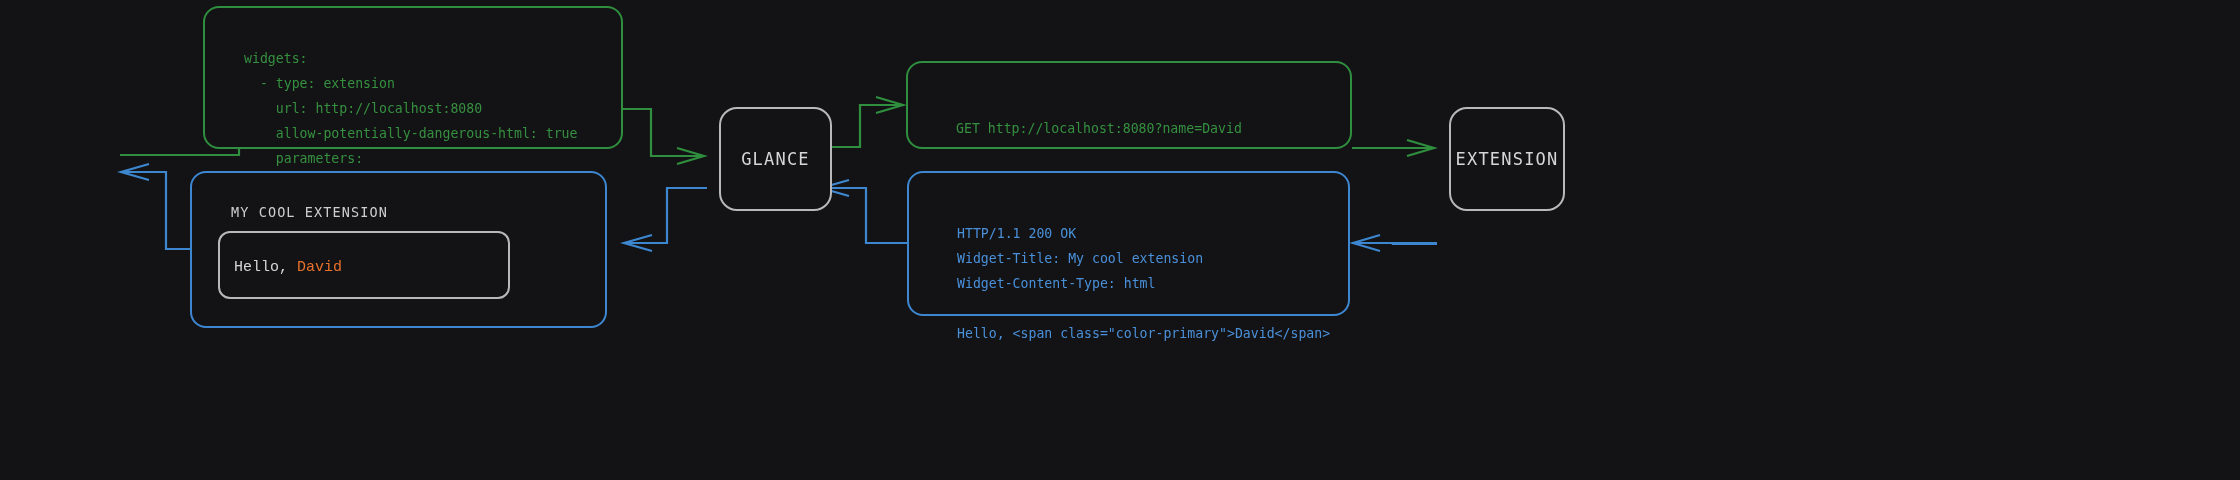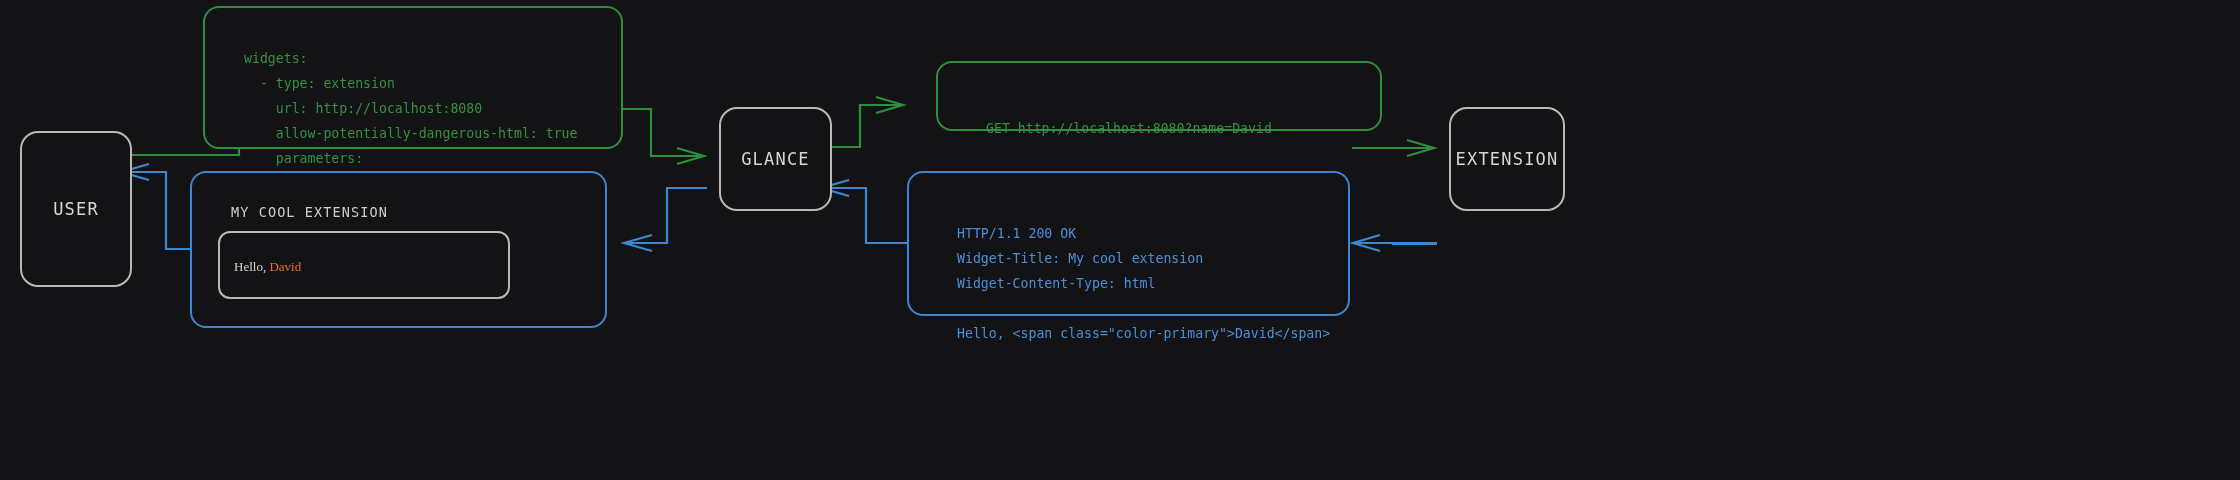--- a/index.html
+++ b/index.html
@@ -54,21 +54,21 @@
     position: absolute;
     box-sizing: border-box;
     border-radius: 16px;
     background: #131316;
     z-index: 2;
   }
   .panel.green { border: 2px solid #2f8f3e; }
   .panel.blue  { border: 2px solid #3d87d0; }
 
   #panel-yaml     { left: 203px;  top: 6px;   width: 420px; height: 143px; }
-  #panel-request  { left: 936px;  top: 61px;  width: 446px; height: 70px;  }
+  #panel-request  { left: 906px;  top: 61px;  width: 446px; height: 88px;  }
   #panel-widget   { left: 190px;  top: 171px; width: 417px; height: 157px; }
   #panel-response { left: 907px;  top: 171px; width: 443px; height: 145px; }
 
   pre.code {
     margin: 17px;
     font-family: "DejaVu Sans Mono", "Liberation Mono", monospace;
     font-size: 13.2px;
     line-height: 25px;
     white-space: pre;
   }
@@ -94,23 +94,23 @@
     height: 68px;
     box-sizing: border-box;
     border: 2px solid #b9b9b9;
     border-radius: 12px;
     background: #131316;
   }
   .widget-card-text {
     position: absolute;
     left: 14px;
     top: 26px;
-    font-size: 13px;
+    font-size: 15px;
     color: #d6d6d6;
-    font-family: Liberation Serif, serif;
+    font-family: Liberation Mono, monospace;
     white-space: pre;
   }
   .accent { color: #e8712b; }
 </style>
 </head>
 <body>
 
 <div id="stage">
 
   <svg id="wires" viewBox="0 0 2240 480" width="2240" height="480">
@@ -165,23 +165,20 @@
       <path d="M707,188 L667,188 L667,243 L625,243" fill="none" stroke="#3d87d0" stroke-width="2.2"></path>
       <path d="M652,235 L624,243 L652,251" fill="none" stroke="#3d87d0" stroke-width="2.2"></path>
     </g>
 
     <g>
       <path d="M206,249 L166,249 L166,172 L122,172" fill="none" stroke="#3d87d0" stroke-width="2.2"></path>
       <path d="M149,164 L121,172 L149,180" fill="none" stroke="#3d87d0" stroke-width="2.2"></path>
     </g>
   </svg>
 
-  <div class="actor" id="node-user">
-    <span>USER</span>
-  </div>
 
   <div class="actor" id="node-glance">
     <span>GLANCE</span>
   </div>
 
   <div class="actor" id="node-extension">
     <span>EXTENSION</span>
   </div>
 
   <div class="panel green" id="panel-yaml">

